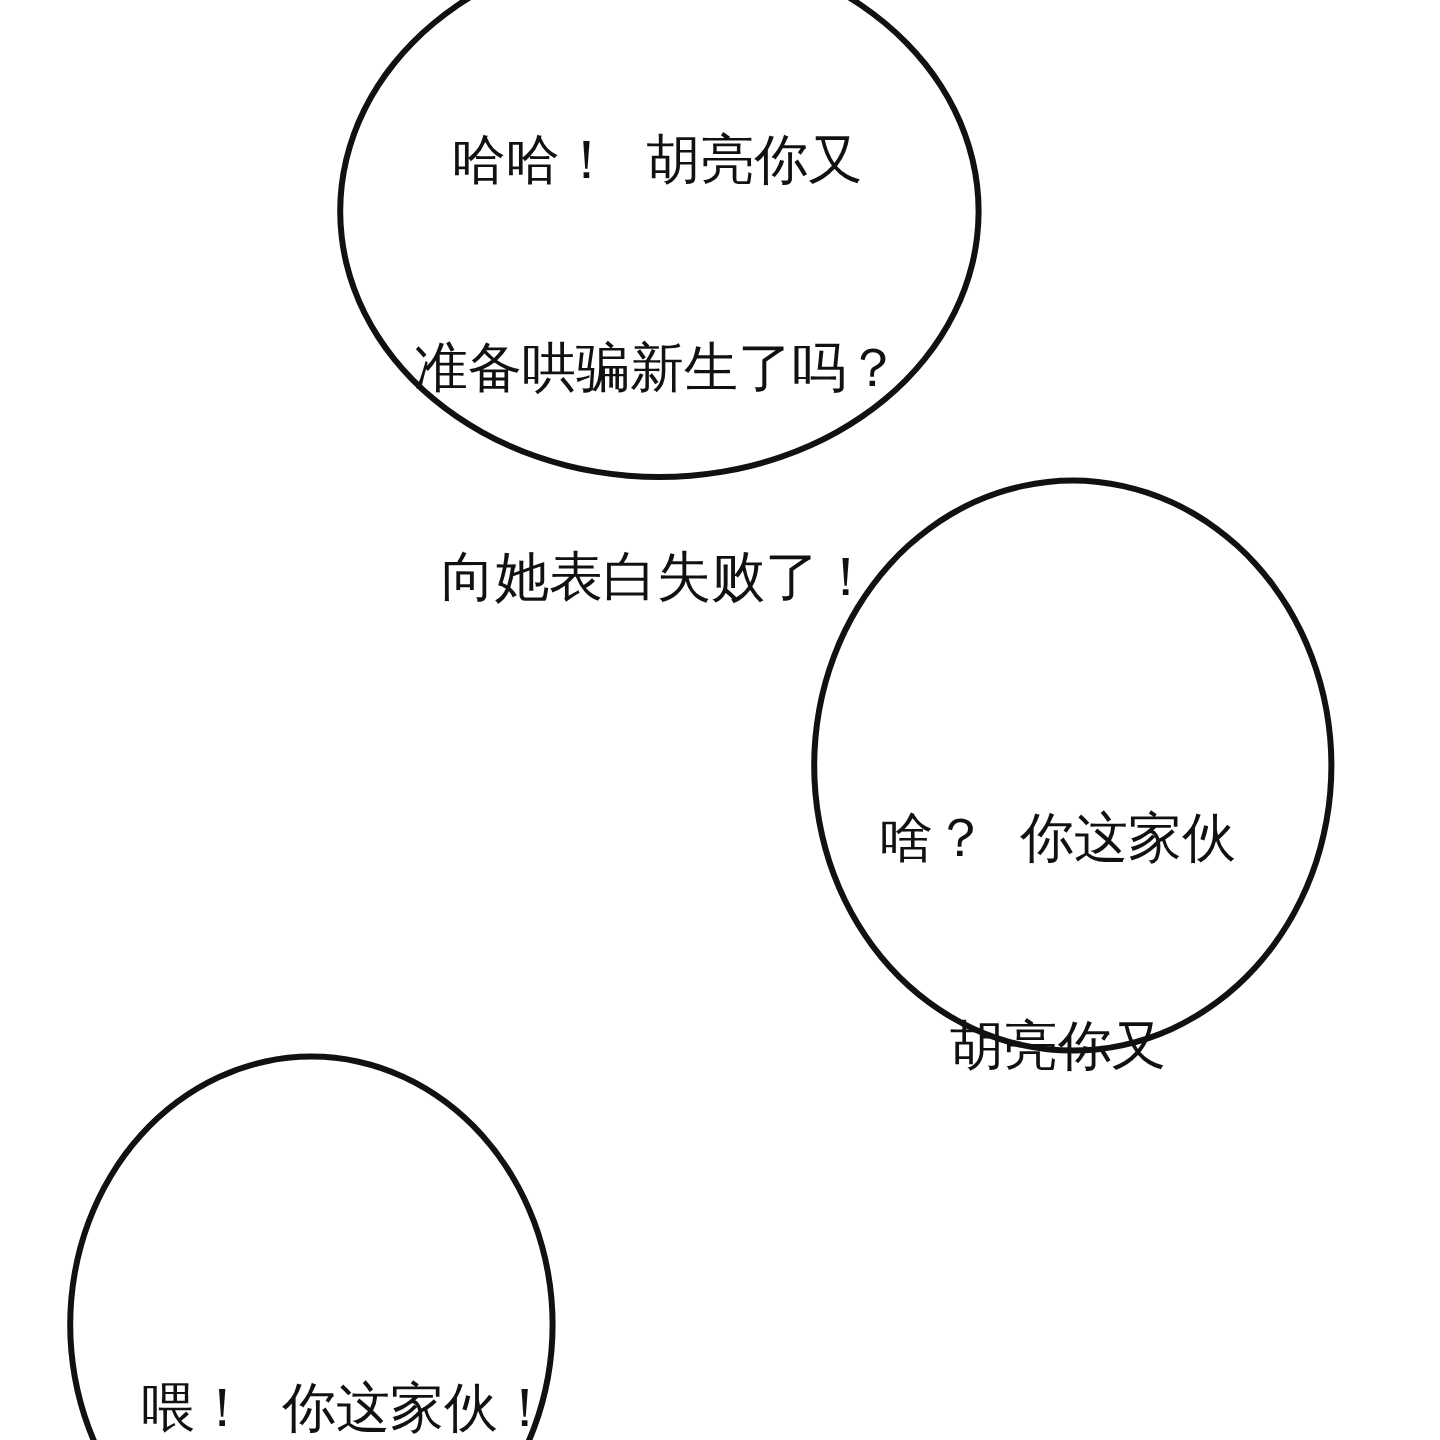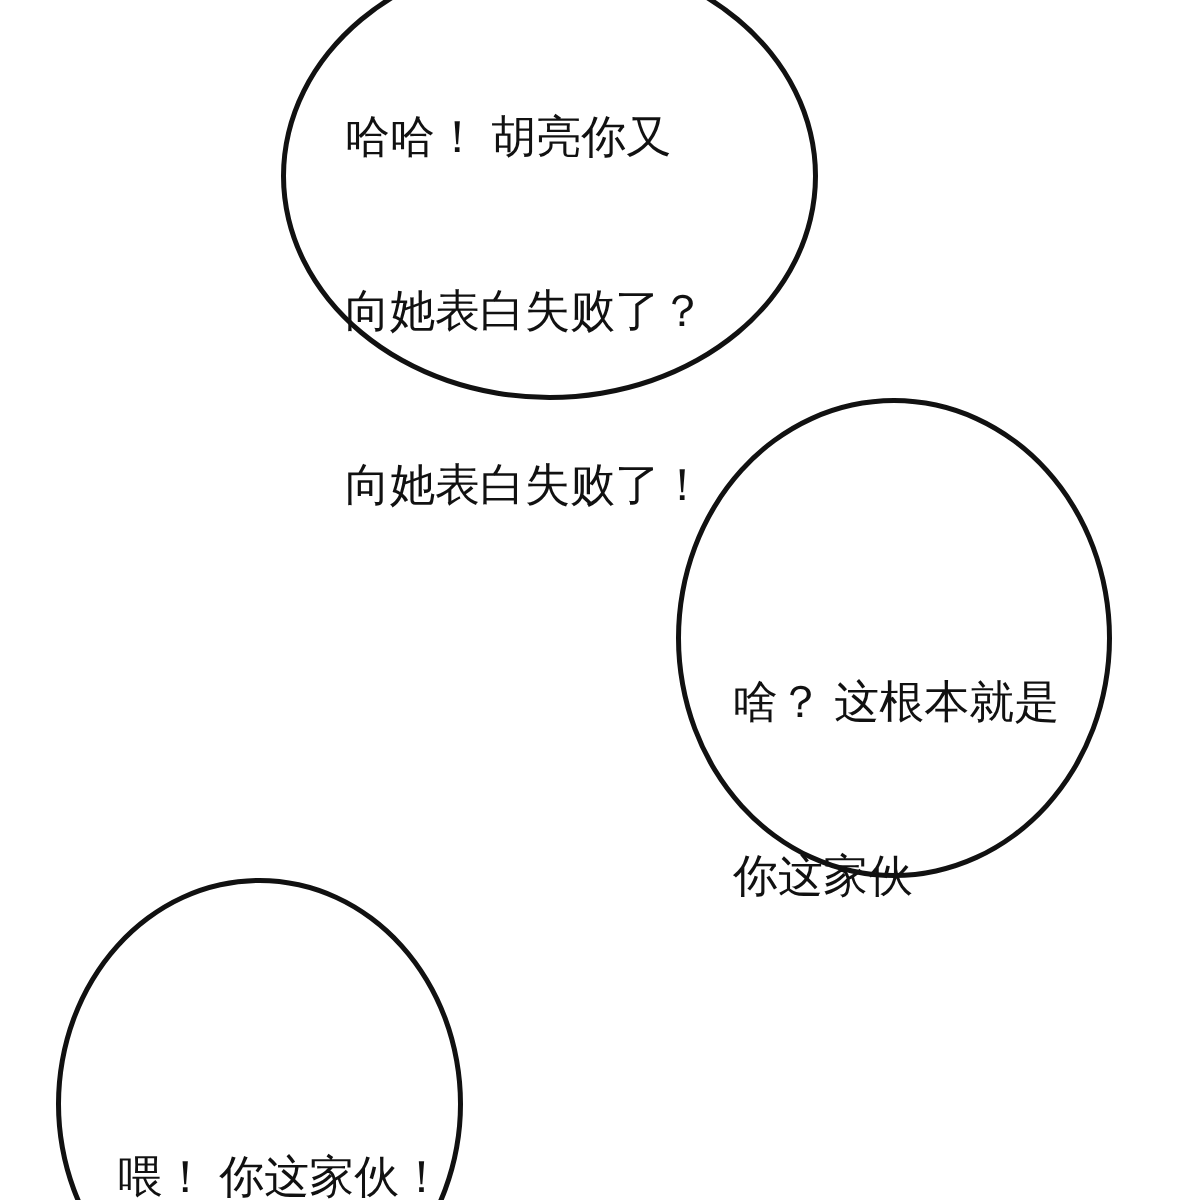--- a/index.html
+++ b/index.html
@@ -7,21 +7,22 @@
     margin: 0;
     padding: 0;
     background: #ffffff;
   }
   #page {
     position: relative;
     width: 1200px;
     height: 1200px;
     background: #ffffff;
     overflow: hidden;
-    font-family: Liberation Serif, serif;
+    font-family: Liberation Mono, monospace;
+    text-align: center;
   }
 
   
   .bubble {
     position: absolute;
     border-style: solid;
     border-color: #111111;
     border-radius: 50%;
     background: #ffffff;
     box-sizing: border-box;
@@ -74,28 +75,28 @@
   .text--three { left: 118px; top: 1032px; }
 </style>
 </head>
 <body>
 
 <div id="page">
 
   <div class="bubble bubble--one"></div>
   <div class="bubble-text text--one">
     <span class="line">哈哈！ 胡亮你又</span>
-    <span class="line">向她表白失败了？</span>
+    <span class="line">准备哄骗新生了吗？</span>
     <span class="line">向她表白失败了！</span>
   </div>
 
   <div class="bubble bubble--two"></div>
   <div class="bubble-text text--two">
-    <span class="line">啥？ 这根本就是</span>
-    <span class="line">你这家伙</span>
+    <span class="line">啥？ 你这家伙</span>
+    <span class="line">胡亮你又</span>
   </div>
 
   <div class="bubble bubble--three"></div>
   <div class="bubble-text text--three">
     <span class="line">喂！ 你这家伙！</span>
     
     
   </div>
 
 </div>

